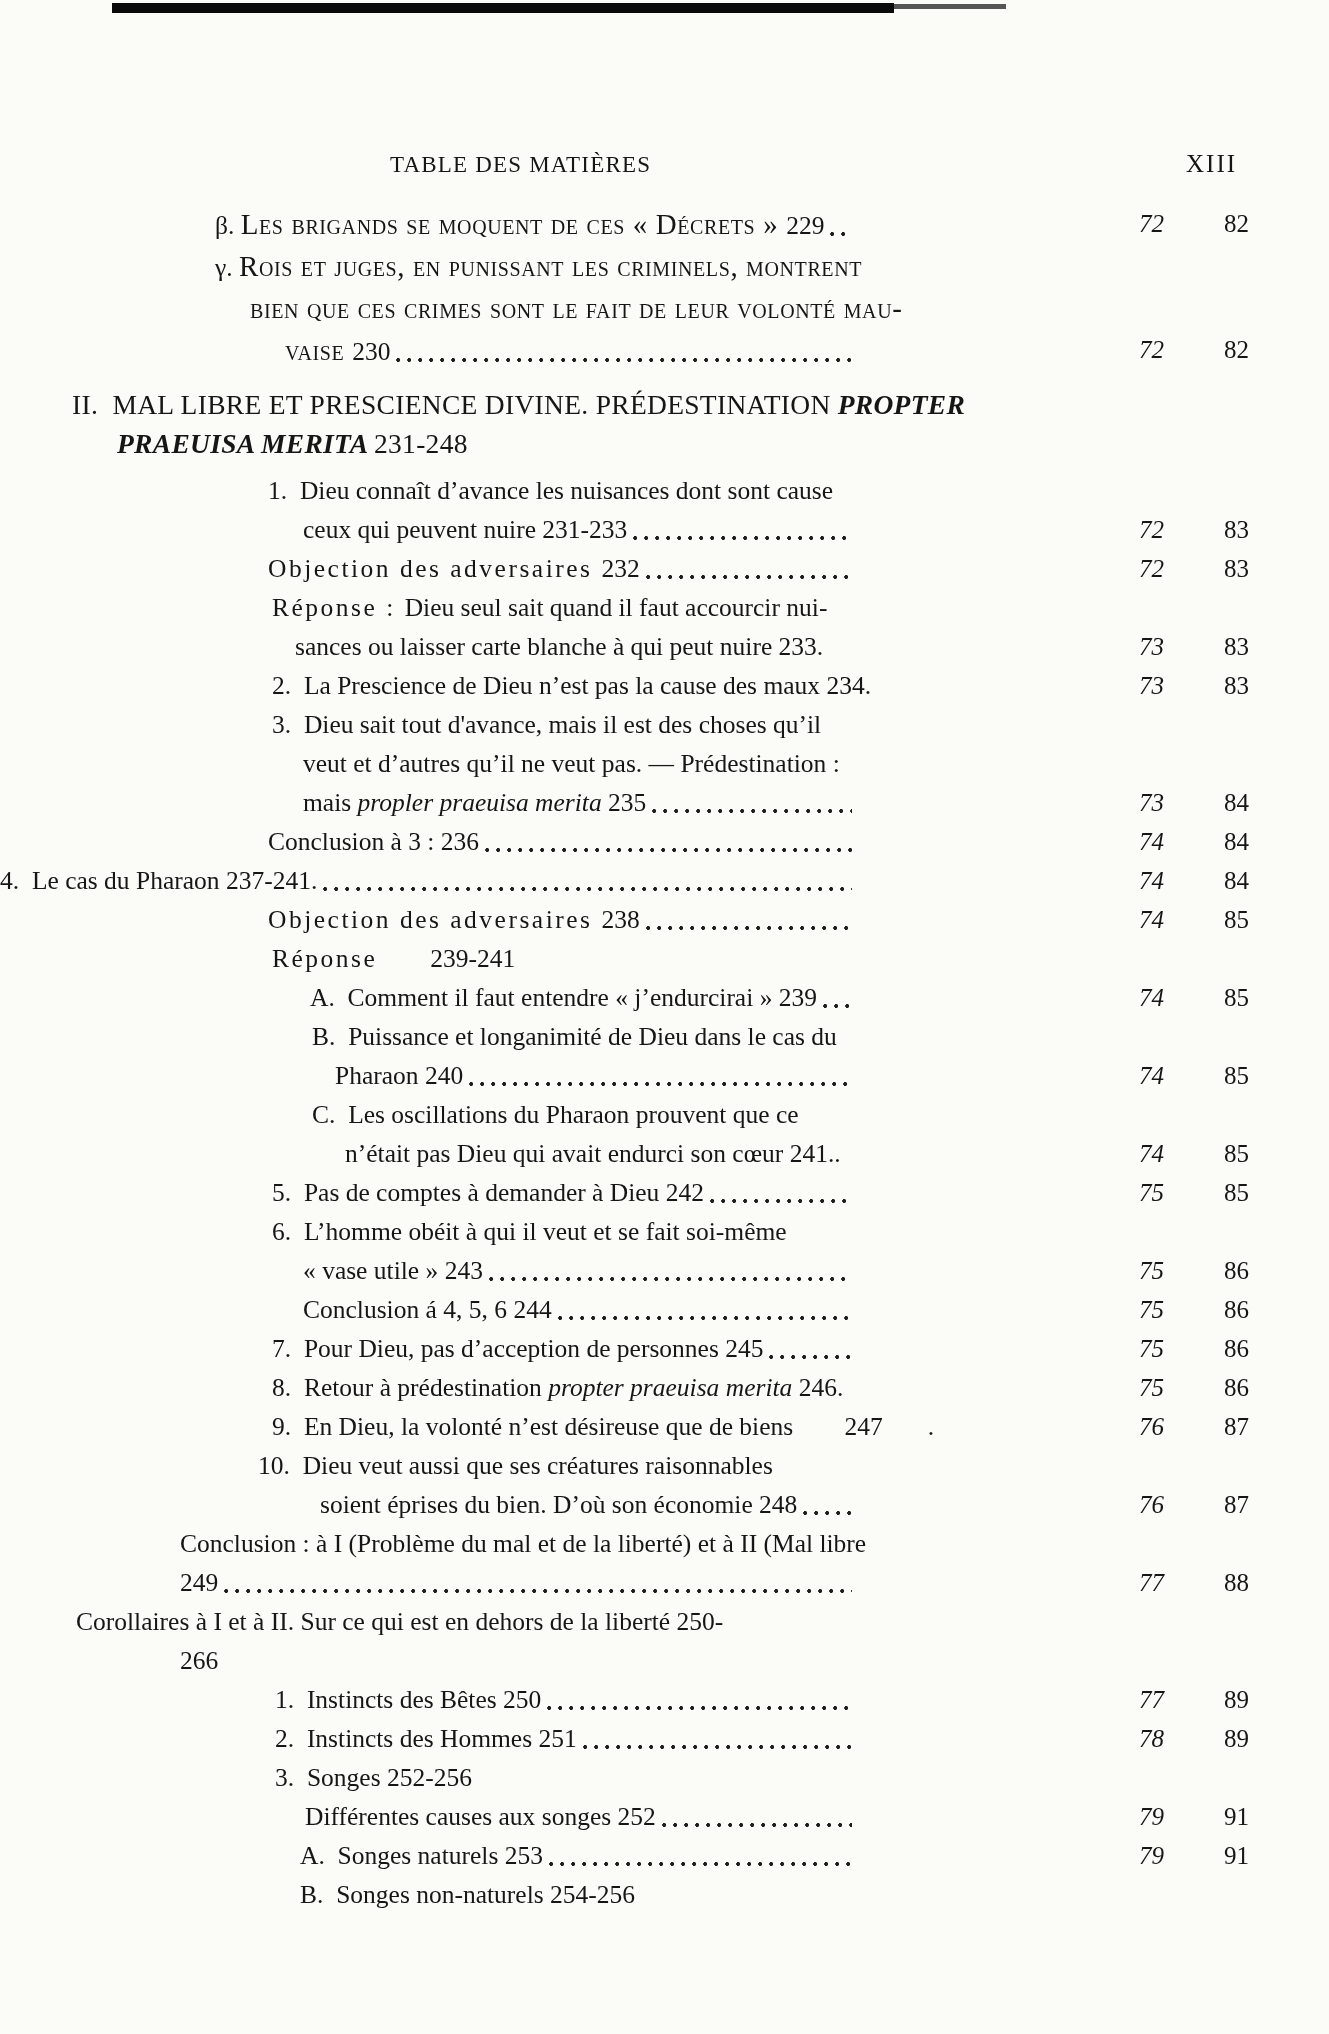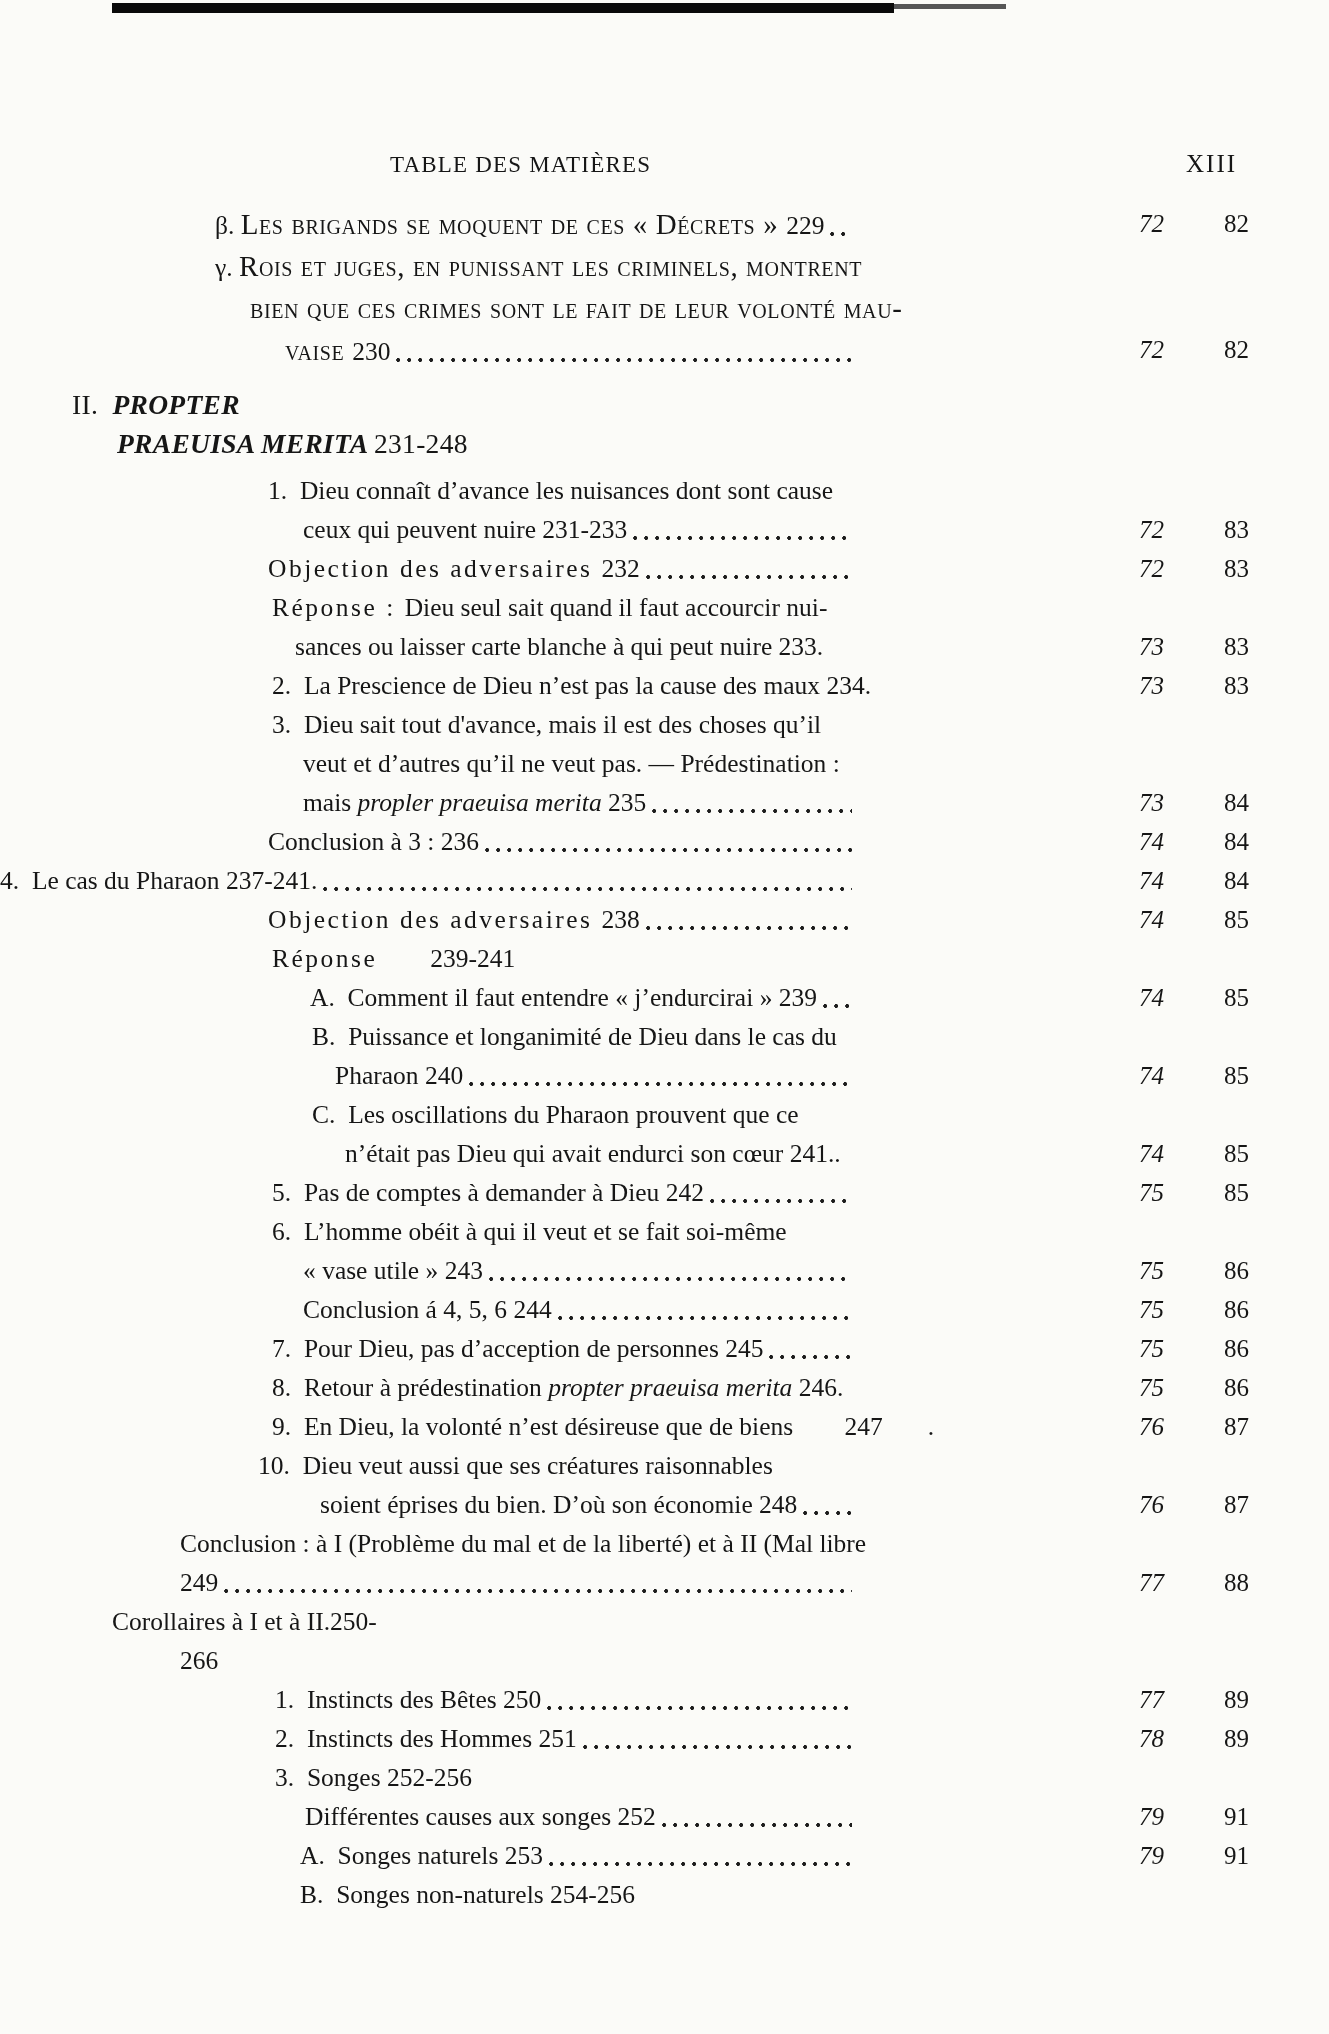--- a/index.html
+++ b/index.html
@@ -68,21 +68,21 @@
         <div class="text" style="margin-left: 250px;"><span class="seg-sc">bien que ces crimes sont le fait de leur volonté mau-</span></div>
         <div class="pcol p1"></div>
         <div class="pcol p2"></div>
       </div>
       <div class="row" style="height: 42px; line-height: 42px;">
         <div class="text" style="margin-left: 285px;"><span class="seg-sc">vaise </span><span class="seg-b">230</span><span class="dots"></span></div>
         <div class="pcol p1">72</div>
         <div class="pcol p2">82</div>
       </div>
       <div class="row head" style="margin-top: 14px;">
-        <div class="text" style="margin-left: 72px;"><span class="seg-b">II.  </span><span class="seg-bi">PROPTER</span></div>
+        <div class="text" style="margin-left: 72px;"><span class="seg-b">II.  </span><span class="seg-b">MAL LIBRE ET PRESCIENCE DIVINE. PRÉDESTINATION </span><span class="seg-bi">PROPTER</span></div>
         <div class="pcol p1"></div>
         <div class="pcol p2"></div>
       </div>
       <div class="row head">
         <div class="text" style="margin-left: 117px;"><span class="seg-bi">PRAEUISA MERITA </span><span class="seg-b">231-248</span></div>
         <div class="pcol p1"></div>
         <div class="pcol p2"></div>
       </div>
       <div class="row" style="margin-top: 8px;">
         <div class="text" style="margin-left: 268px;"><span class="seg-n">1.  Dieu connaît d’avance les nuisances dont sont cause</span></div>
@@ -223,21 +223,21 @@
         <div class="text" style="margin-left: 180px;"><span class="seg-n">Conclusion : à </span><span class="seg-b">I</span><span class="seg-n"> (Problème du mal et de la liberté) et à </span><span class="seg-b">II</span><span class="seg-n"> (Mal libre</span></div>
         <div class="pcol p1"></div>
         <div class="pcol p2"></div>
       </div>
       <div class="row">
         <div class="text" style="margin-left: 180px;"><span class="seg-b">249</span><span class="dots"></span></div>
         <div class="pcol p1">77</div>
         <div class="pcol p2">88</div>
       </div>
       <div class="row">
-        <div class="text" style="margin-left: 112px; align-items: flex-end;"><span class="seg-n">Corollaires à </span><span class="seg-b">I</span><span class="seg-n"> et à </span><span class="seg-b">II.</span><span class="seg-b">250-</span></div>
+        <div class="text" style="margin-left: 76px; align-items: flex-end;"><span class="seg-n">Corollaires à </span><span class="seg-b">I</span><span class="seg-n"> et à </span><span class="seg-b">II.</span><span class="seg-n"> Sur ce qui est en dehors de la liberté </span><span class="seg-b">250-</span></div>
         <div class="pcol p1"></div>
         <div class="pcol p2"></div>
       </div>
       <div class="row">
         <div class="text" style="margin-left: 180px;"><span class="seg-b">266</span></div>
         <div class="pcol p1"></div>
         <div class="pcol p2"></div>
       </div>
       <div class="row">
         <div class="text" style="margin-left: 275px; text-align: right;"><span class="seg-n">1.  Instincts des Bêtes </span><span class="seg-b">250</span><span class="dots"></span></div>

